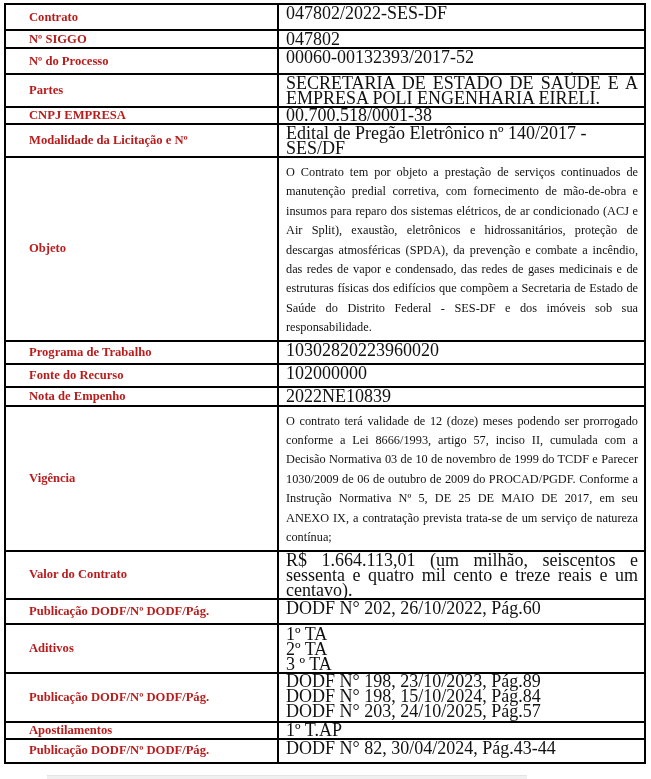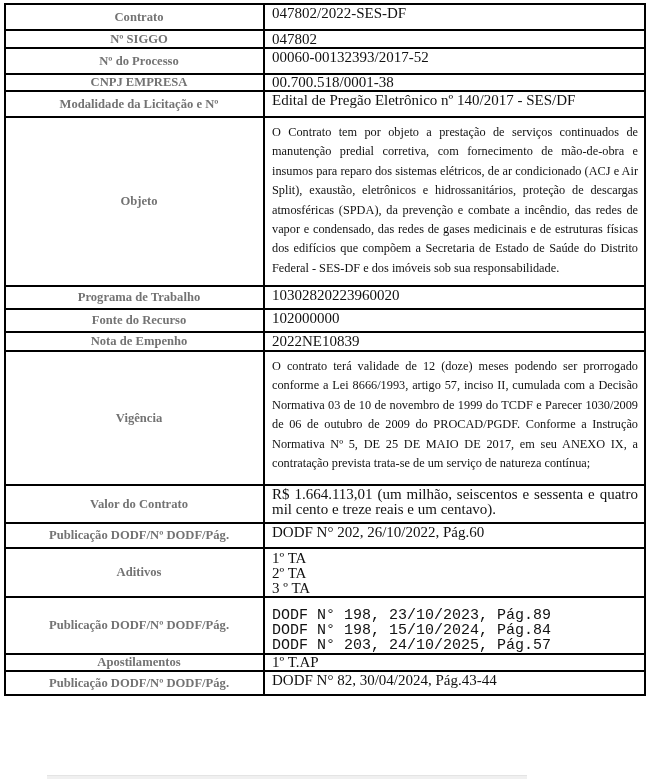--- a/index.html
+++ b/index.html
@@ -20,31 +20,30 @@
       left: 4px;
       top: 3px;
       width: 642px;
       border-collapse: collapse;
       table-layout: fixed;
     }
     .doc-table td {
       border: 2px solid #000000;
       padding: 0;
       vertical-align: top;
-      font-size: 15px;
+      font-size: 18px;
       line-height: 15px;
     }
     .doc-table td.label-cell {
       width: 248px;
       vertical-align: middle;
       font-weight: bold;
-      color: #737373;
-      padding-left: 9px;
+      color: #b91c1c;
+      padding-left: 23px;
       font-size: 12.6px;
-      text-align: center;
     }
     .doc-table td.value-cell {
       padding-left: 7px;
       padding-right: 6px;
       padding-top: 1px;
     }
     .doc-table td.value-cell.justify {
       text-align: justify;
       line-height: 19.4px;
       padding-top: 5px;
@@ -71,20 +70,24 @@
       <td class="label-cell">Contrato</td>
       <td class="value-cell">047802/2022-SES-DF</td>
     </tr>
     <tr style="height:17px;">
       <td class="label-cell">Nº SIGGO</td>
       <td class="value-cell">047802</td>
     </tr>
     <tr style="height:26px;">
       <td class="label-cell">Nº do Processo</td>
       <td class="value-cell">00060-00132393/2017-52</td>
+    </tr>
+    <tr style="height:32px;">
+      <td class="label-cell">Partes</td>
+      <td class="value-cell" style="text-align:justify;">SECRETARIA DE ESTADO DE SAÚDE E A EMPRESA  POLI ENGENHARIA EIRELI.</td>
     </tr>
     <tr style="height:16px;">
       <td class="label-cell">CNPJ EMPRESA</td>
       <td class="value-cell" style="padding-top:0;">00.700.518/0001-38</td>
     </tr>
     <tr style="height:26px;">
       <td class="label-cell">Modalidade da Licitação e Nº</td>
       <td class="value-cell">Edital de Pregão Eletrônico nº 140/2017 - SES/DF</td>
     </tr>
     <tr style="height:169px;">
@@ -118,21 +121,21 @@
     <tr style="height:49px;">
       <td class="label-cell">Aditivos</td>
       <td class="value-cell multi-line" style="padding-top:2px;border-radius:18px;">
         <div>1º TA</div>
         <div>2º TA</div>
         <div>3 º TA</div>
       </td>
     </tr>
     <tr style="height:49px;">
       <td class="label-cell">Publicação DODF/Nº DODF/Pág.</td>
-      <td class="value-cell multi-line" style="padding-top:10px;font-family:Liberation Mono, monospace;">
+      <td class="value-cell multi-line" style="padding-top:0;">
         <div>DODF N° 198, 23/10/2023, Pág.89</div>
         <div>DODF N° 198, 15/10/2024, Pág.84</div>
         <div>DODF N° 203, 24/10/2025, Pág.57</div>
       </td>
     </tr>
     <tr style="height:16px;">
       <td class="label-cell">Apostilamentos</td>
       <td class="value-cell" style="padding-top:0;">1º T.AP</td>
     </tr>
     <tr style="height:24px;">

